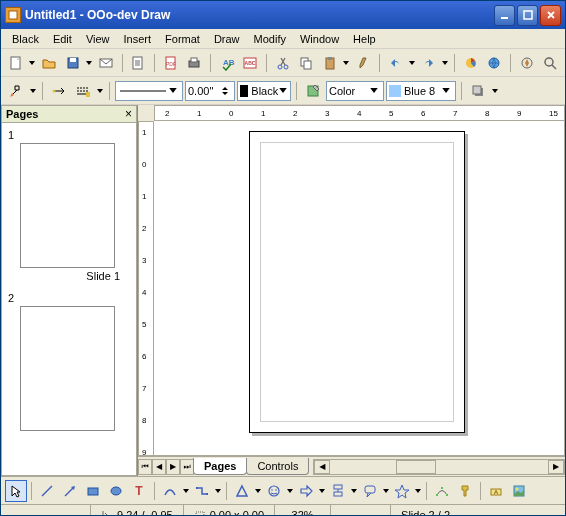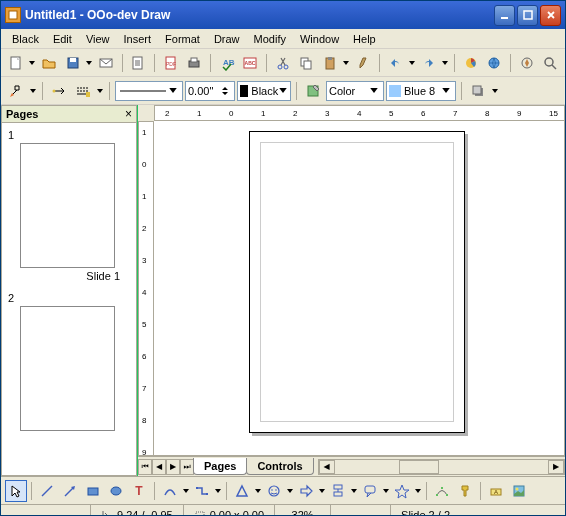--- a/index.html
+++ b/index.html
@@ -230,21 +230,20 @@
 }
 .tab {
   padding: 2px 10px;
   background: #ece9d8;
   border: 1px solid #888;
   border-top: none;
   border-radius: 0 0 4px 4px;
   font-size: 11px;
   cursor: pointer;
   margin-left: -1px;
-  font-weight: bold;
 }
 .tab.active { background: #fff; font-weight: bold; }
 .hscroll {
   flex: 1;
   height: 16px;
   background: #ece9d8;
   border: 1px solid #aca899;
   margin-left: 4px;
   display: flex;
 }

